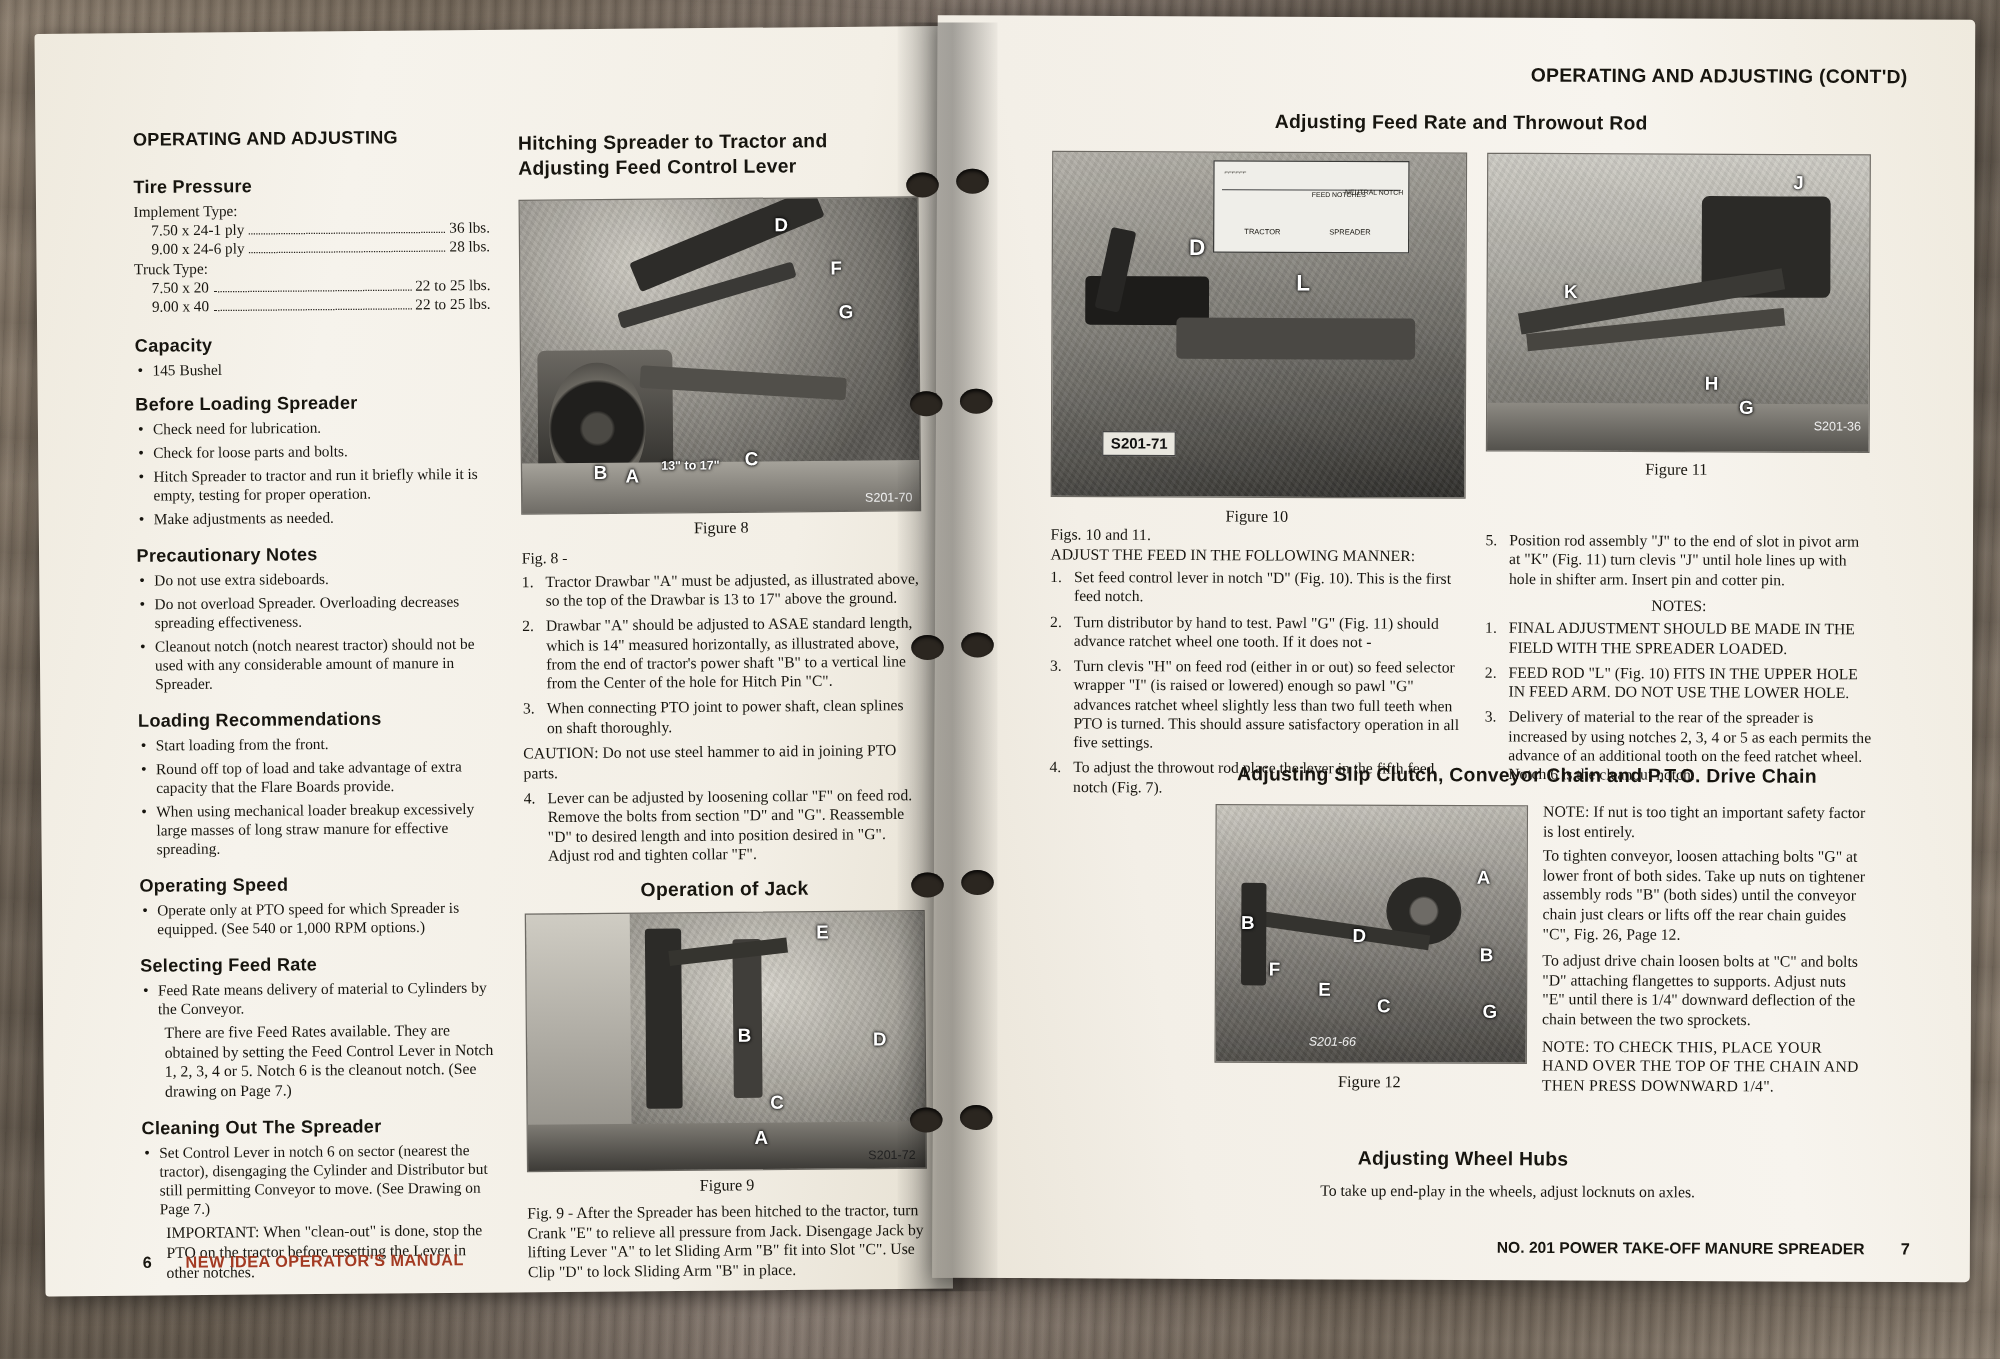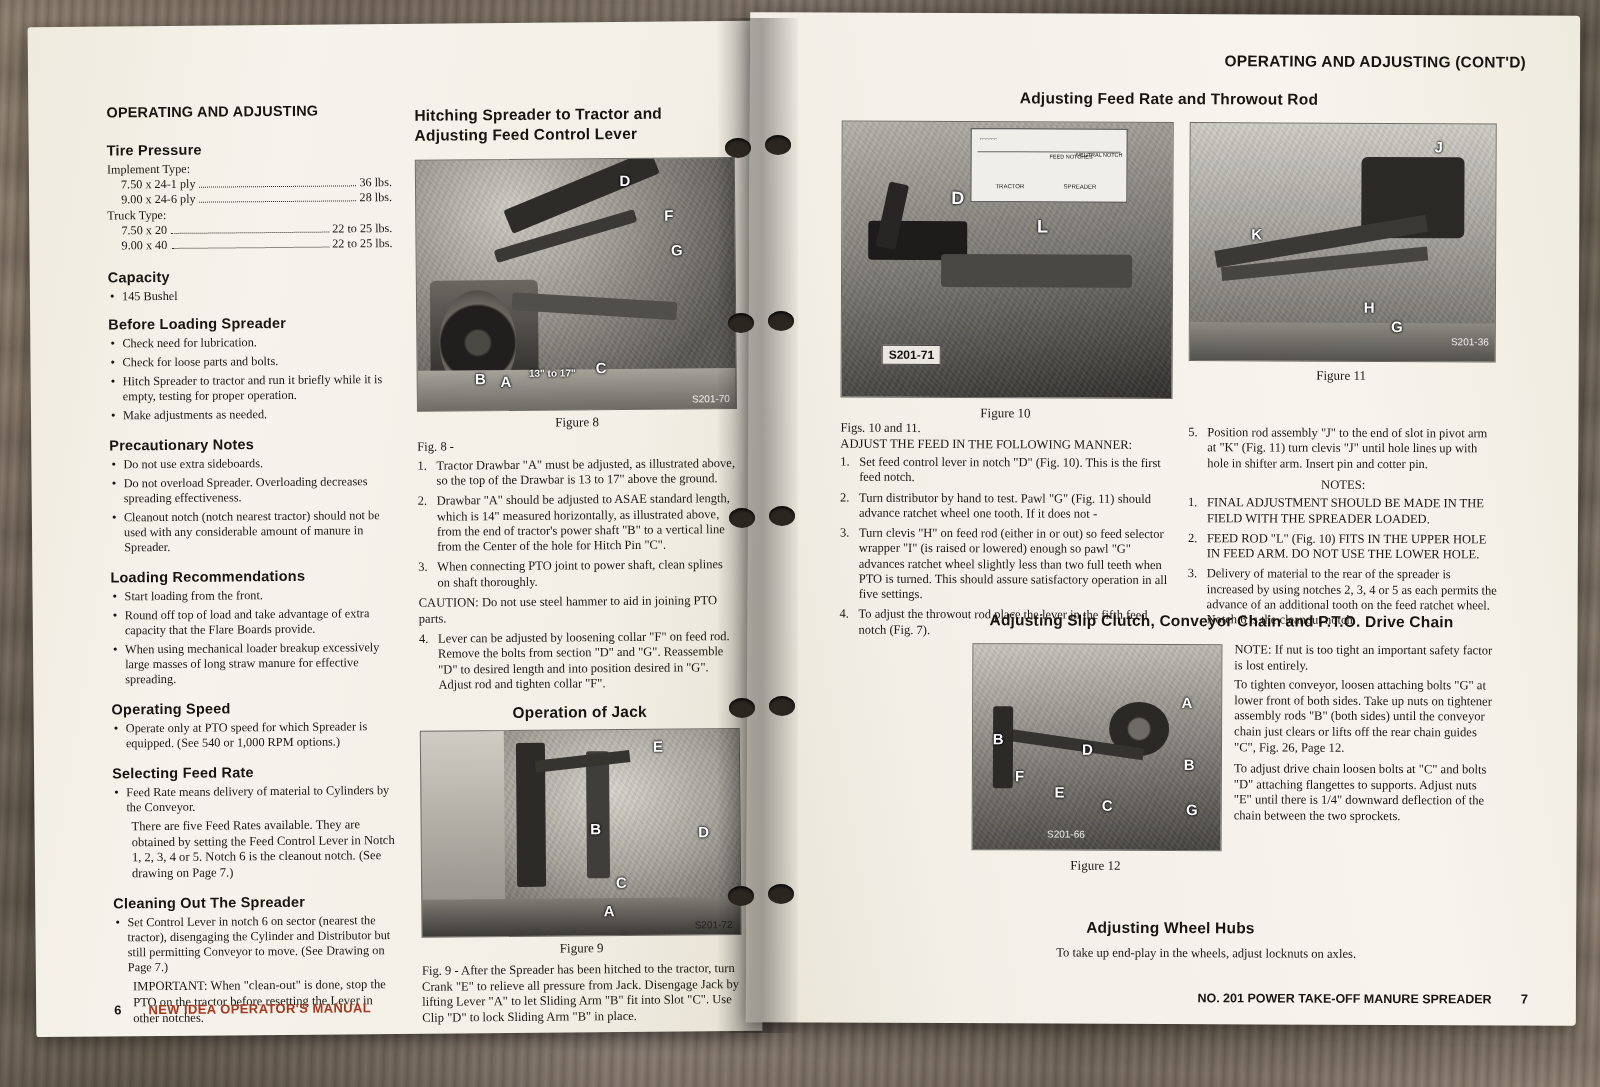--- a/index.html
+++ b/index.html
@@ -331,28 +331,29 @@
         <div style="position:absolute;left:14%;top:46%;width:55%;height:6%;background:#34332f;transform:rotate(8deg);"></div>
         <div style="position:absolute;left:8%;top:30%;width:8%;height:40%;background:#2b2a27;border-radius:3px;"></div>
         <div class="lblw" style="left:84%;top:24%;">A</div>
         <div class="lblw" style="left:8%;top:42%;">B</div>
         <div class="lblw" style="left:85%;top:54%;">B</div>
         <div class="lblw" style="left:17%;top:60%;">F</div>
         <div class="lblw" style="left:33%;top:68%;">E</div>
         <div class="lblw" style="left:52%;top:74%;">C</div>
         <div class="lblw" style="left:44%;top:47%;">D</div>
         <div class="lblw" style="left:86%;top:76%;">G</div>
-        <div class="code" style="left:30%;bottom:10px;color:#eee;">S201-66</div>
+        <div class="code" style="left:30%;bottom:10px;color:#eee;font-style:italic;">S201-66</div>
       </div>
       <div class="figcap" style="position:absolute;left:225px;top:840px;width:248px;">Figure 12</div>
 
       <div style="position:absolute;left:487px;top:628px;width:262px;">
         <div class="body" style="margin-bottom:4px;">NOTE:   If nut is too tight an important safety factor is lost entirely.</div>
         <div class="body" style="margin-bottom:6px;">To tighten conveyor, loosen attaching bolts "G" at lower front of both sides. Take up nuts on tightener assembly rods "B" (both sides) until the conveyor chain just clears or lifts off the rear chain guides "C", Fig. 26, Page 12.</div>
         <div class="body" style="margin-bottom:6px;">To adjust drive chain loosen bolts at "C" and bolts "D" attaching flangettes to supports.  Adjust nuts "E" until there is 1/4" downward deflection of the chain between the two sprockets.</div>
+        <div class="body" style="margin-bottom:6px;letter-spacing:.2px;">NOTE:   TO CHECK THIS, PLACE YOUR HAND OVER THE TOP OF THE CHAIN AND THEN PRESS DOWNWARD 1/4".</div>
       </div>
 
       <div class="h-sec big" style="position:absolute;left:340px;top:905px;">Adjusting Wheel Hubs</div>
       <div class="body" style="position:absolute;left:250px;top:932px;width:420px;text-align:center;">To take up end-play in the wheels, adjust locknuts on axles.</div>
 
       <div class="footer" style="right:48px;">
         <span class="ftr-right">NO. 201 POWER TAKE-OFF MANURE SPREADER</span>
         <span class="pg" style="margin-left:26px;">7</span>
       </div>
     </div>

